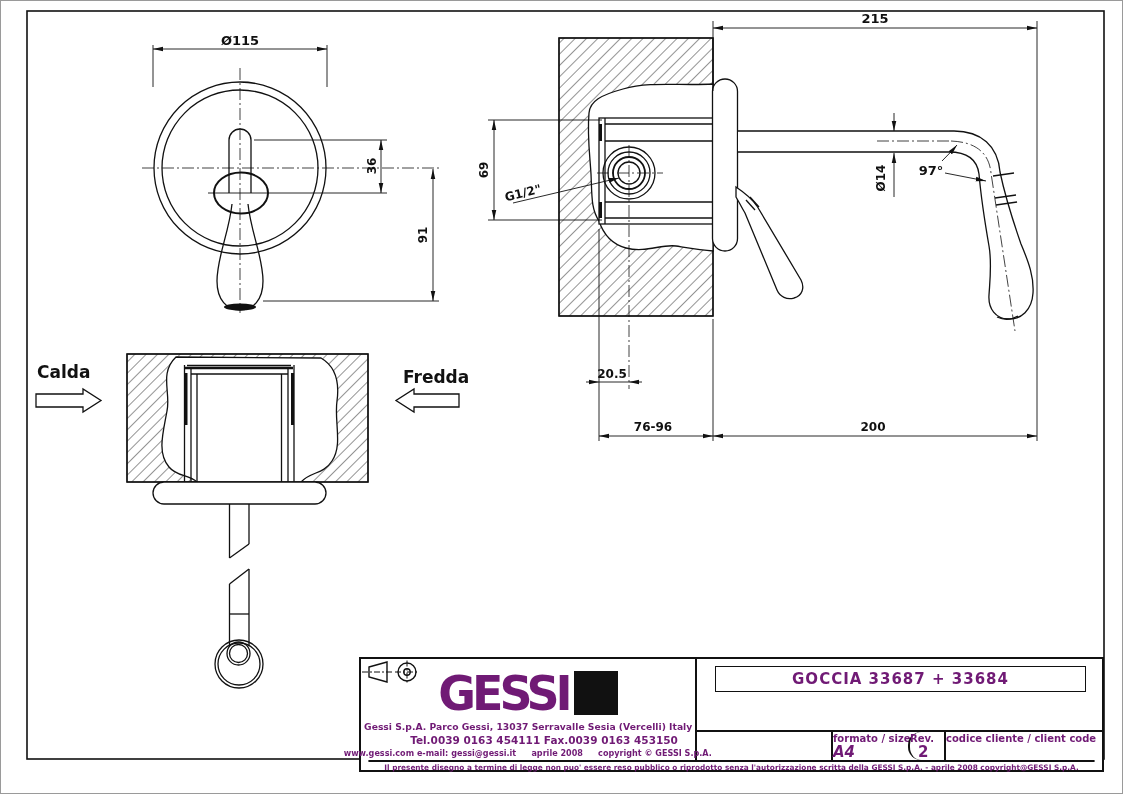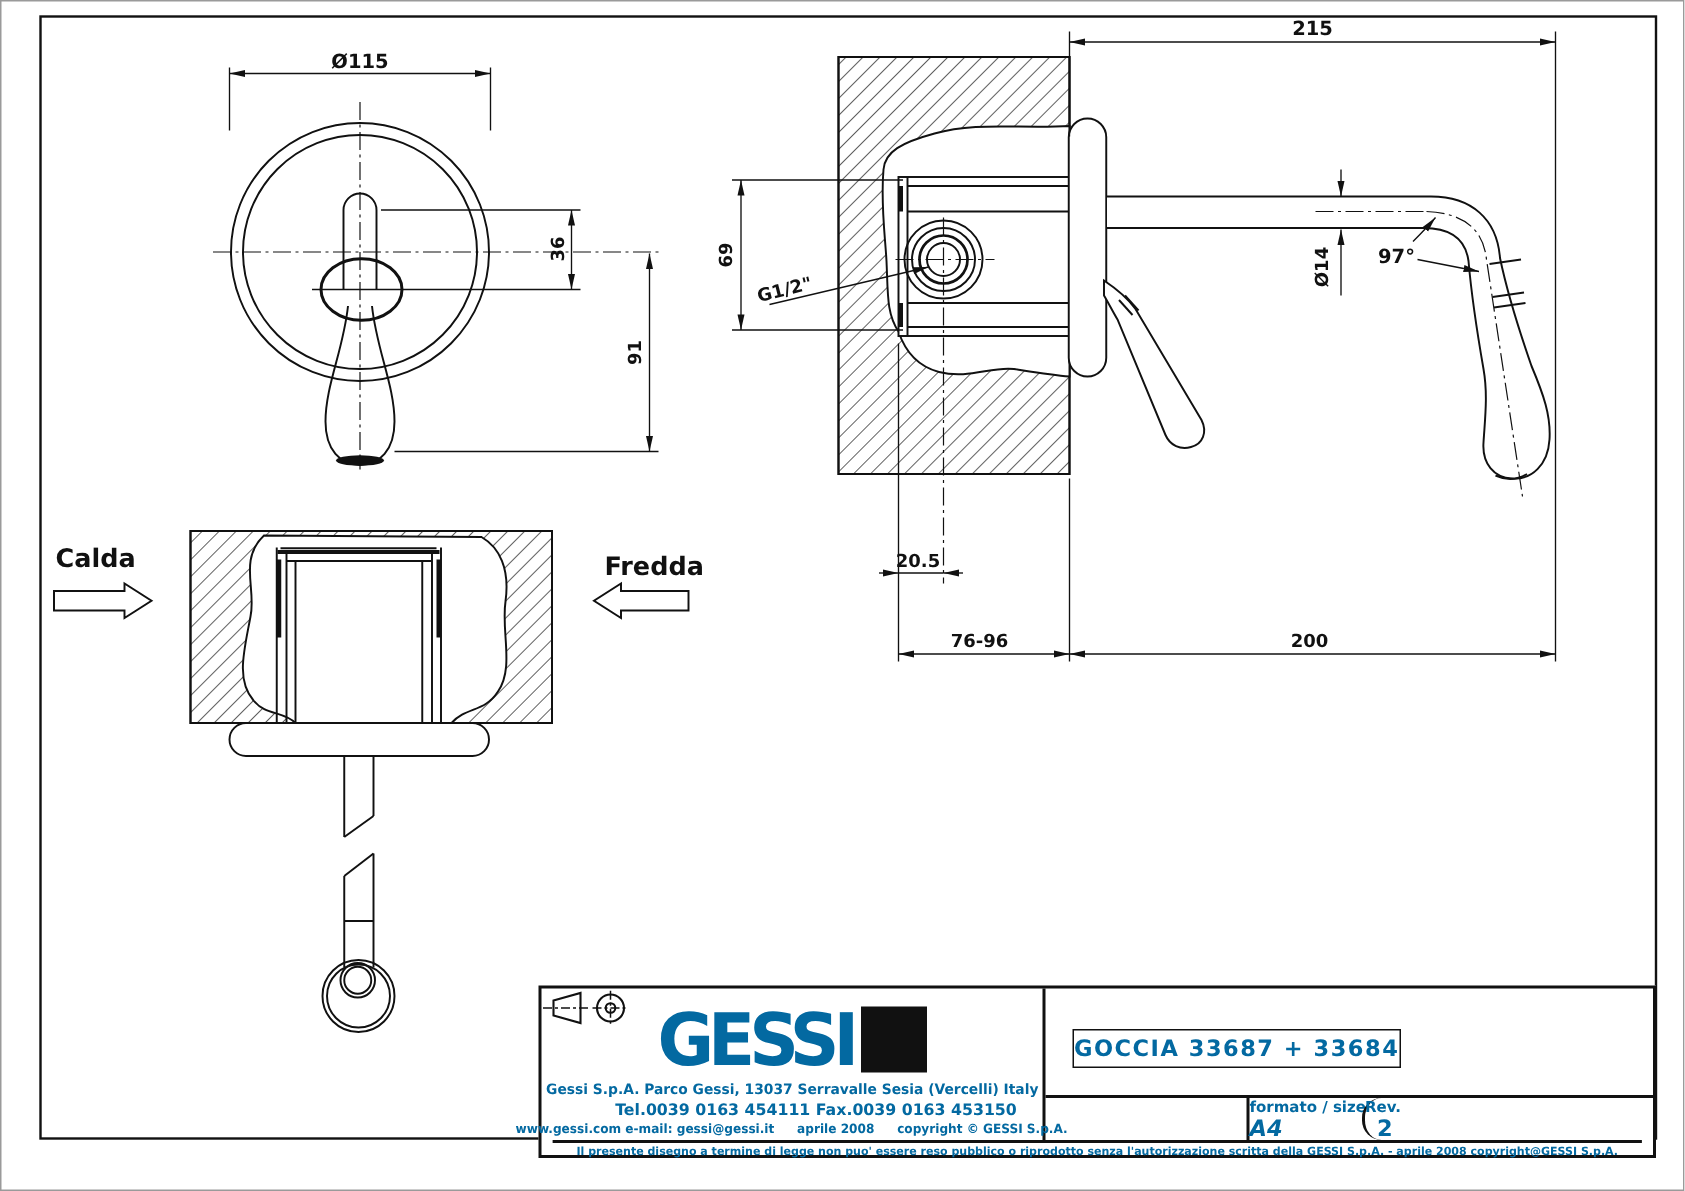--- a/index.html
+++ b/index.html
@@ -3,34 +3,34 @@
 <meta charset="utf-8">
 <style>
   html,body{margin:0;padding:0;background:#e8e8e8;}
   .sheet{position:relative;width:1123px;height:794px;background:#fff;border:1px solid #9a9a9a;
          box-sizing:border-box;font-family:"DejaVu Sans",sans-serif;overflow:hidden;}
   .sheet svg{position:absolute;left:0;top:0;}
   svg text{fill:#111;font-family:"DejaVu Sans",sans-serif;font-weight:bold;}
 
   
   .tb{position:absolute;left:358px;top:656px;width:745px;height:115px;box-sizing:border-box;
-      border:2px solid #111;background:#fff;color:#0369a1;}
+      border:2px solid #111;background:#fff;color:#701a75;}
   .tb-main{display:flex;height:101px;}
   .tb-left{width:336px;box-sizing:border-box;border-right:2px solid #111;display:flex;
            flex-direction:column;align-items:center;}
   .logo{display:flex;align-items:flex-end;height:56px;margin-top:2px;}
   .logo-text{font-size:46px;font-weight:bold;letter-spacing:-4px;line-height:48px;
              transform:scaleY(1.05);display:inline-block;}
   .logo-square{width:44px;height:44px;background:#111;margin-left:5px;margin-bottom:2px;}
   .addr1{font-size:9.5px;font-weight:bold;white-space:nowrap;margin-top:4px;transform:scaleX(0.97);}
   .addr2{font-size:10.5px;font-weight:bold;white-space:nowrap;margin-top:2px;margin-left:32px;}
   .addr3{font-size:8.5px;font-weight:bold;white-space:nowrap;margin-top:2px;display:flex;gap:16px;
          transform:scaleX(0.95);}
   .tb-right{flex:1;display:flex;flex-direction:column;}
-  .tb-boxes{flex:1;padding:7px 16px 16px 18px;display:flex;flex-direction:row;gap:7px;margin-top:20px;}
+  .tb-boxes{flex:1;padding:7px 16px 16px 18px;display:flex;flex-direction:column;gap:7px;}
   .tb-box{border:1.5px solid #111;display:flex;align-items:center;justify-content:center;
           white-space:nowrap;}
   .tb-box-title{height:24px;font-size:15px;font-weight:bold;letter-spacing:1px;}
   .tb-box-desc{height:23px;font-size:10px;font-weight:bold;transform-origin:center;}
   .tb-bottomrow{height:28px;border-top:2px solid #111;display:flex;}
   .tb-sym{width:134px;display:flex;align-items:center;justify-content:center;}
   .tb-cell{box-sizing:border-box;border-left:2px solid #111;padding-top:1px;}
   .tb-format{width:77px;}
   .tb-rev{width:36px;border-radius:13px;}
   .tb-code{flex:1;}
@@ -260,19 +260,22 @@
           </svg>
         </div>
         <div class="tb-cell tb-format">
           <div class="tb-cell-h">formato / size</div>
           <div class="tb-cell-v">A4</div>
         </div>
         <div class="tb-cell tb-rev">
           <div class="tb-cell-h">Rev.</div>
           <div class="tb-cell-v">2</div>
         </div>
+        <div class="tb-cell tb-code">
+          <div class="tb-cell-h">codice cliente / client code</div>
+        </div>
       </div>
     </div>
   </div>
   <div class="tb-disclaimer">Il presente disegno a termine di legge non puo' essere reso pubblico o riprodotto senza l'autorizzazione scritta della GESSI S.p.A. - aprile 2008 copyright@GESSI S.p.A.</div>
 </div>
 
 </div>
 
 </body></html>

